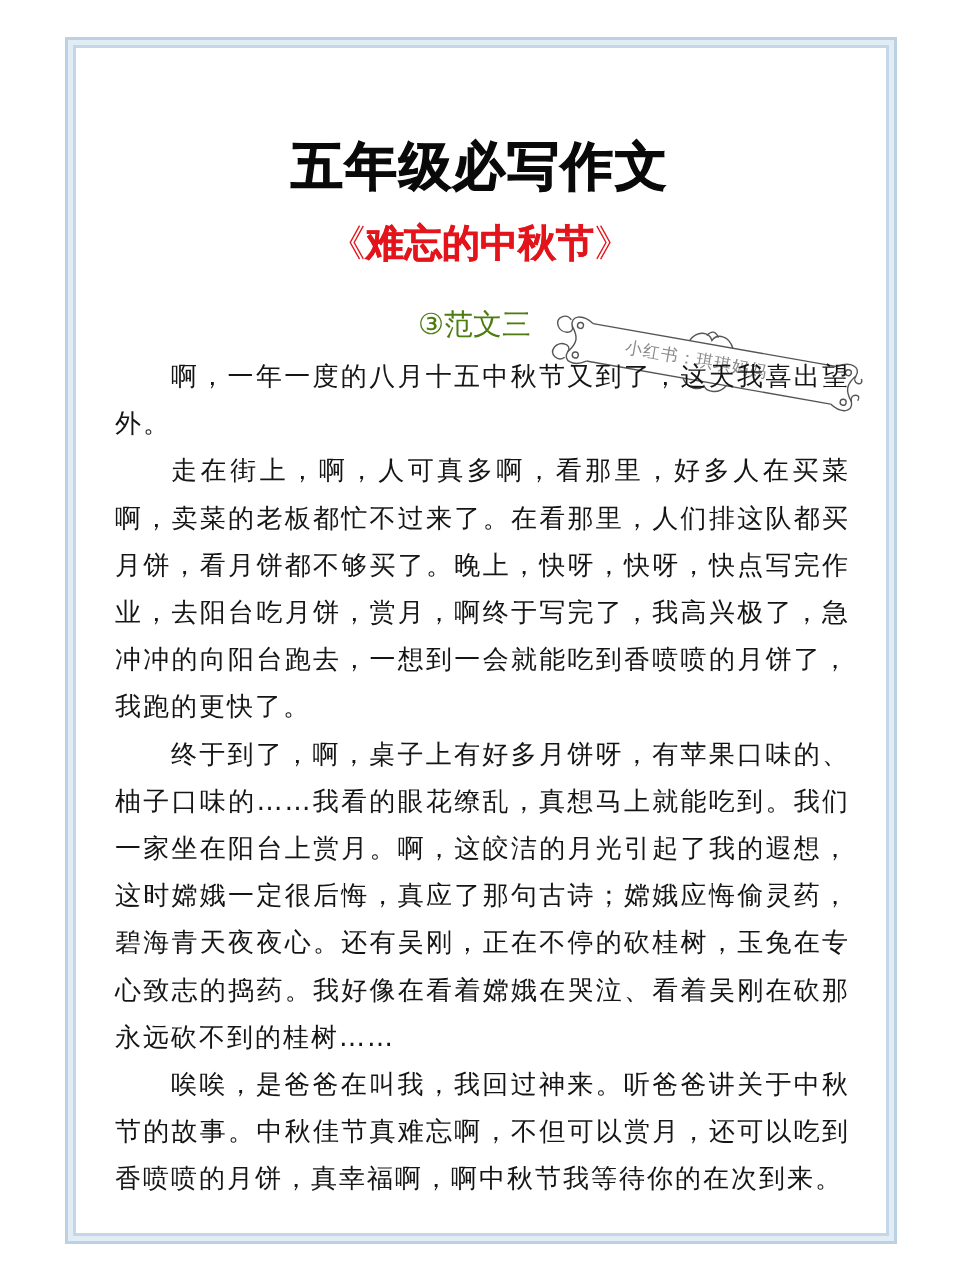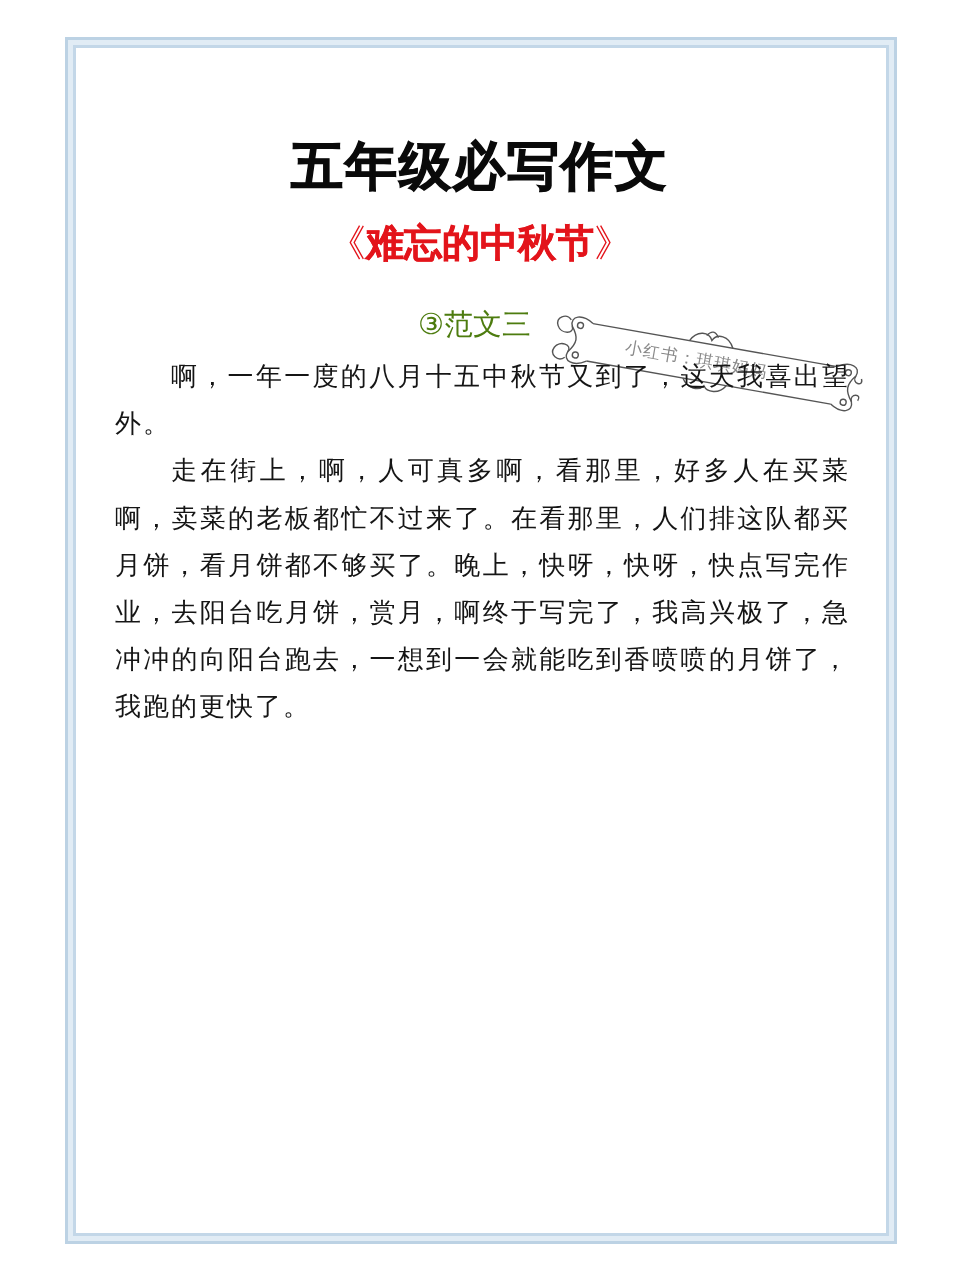--- a/index.html
+++ b/index.html
@@ -156,13 +156,15 @@
       <circle cx="302" cy="18" r="3"></circle>
       <circle cx="302" cy="48" r="3"></circle>
     </g>
   </svg>
   <span class="watermark-text">小红书：琪琪妈妈</span>
 </div>
 
 <div class="essay-body">
   <p>啊，一年一度的八月十五中秋节又到了，这天我喜出望外。</p>
   <p>走在街上，啊，人可真多啊，看那里，好多人在买菜啊，卖菜的老板都忙不过来了。在看那里，人们排这队都买月饼，看月饼都不够买了。晚上，快呀，快呀，快点写完作业，去阳台吃月饼，赏月，啊终于写完了，我高兴极了，急冲冲的向阳台跑去，一想到一会就能吃到香喷喷的月饼了，我跑的更快了。</p>
+  <p>终于到了，啊，桌子上有好多月饼呀，有苹果口味的、柚子口味的……我看的眼花缭乱，真想马上就能吃到。我们一家坐在阳台上赏月。啊，这皎洁的月光引起了我的遐想，这时嫦娥一定很后悔，真应了那句古诗；嫦娥应悔偷灵药，碧海青天夜夜心。还有吴刚，正在不停的砍桂树，玉兔在专心致志的捣药。我好像在看着嫦娥在哭泣、看着吴刚在砍那永远砍不到的桂树……</p>
+  <p>唉唉，是爸爸在叫我，我回过神来。听爸爸讲关于中秋节的故事。中秋佳节真难忘啊，不但可以赏月，还可以吃到香喷喷的月饼，真幸福啊，啊中秋节我等待你的在次到来。</p>
 </div>
 
 </body></html>

